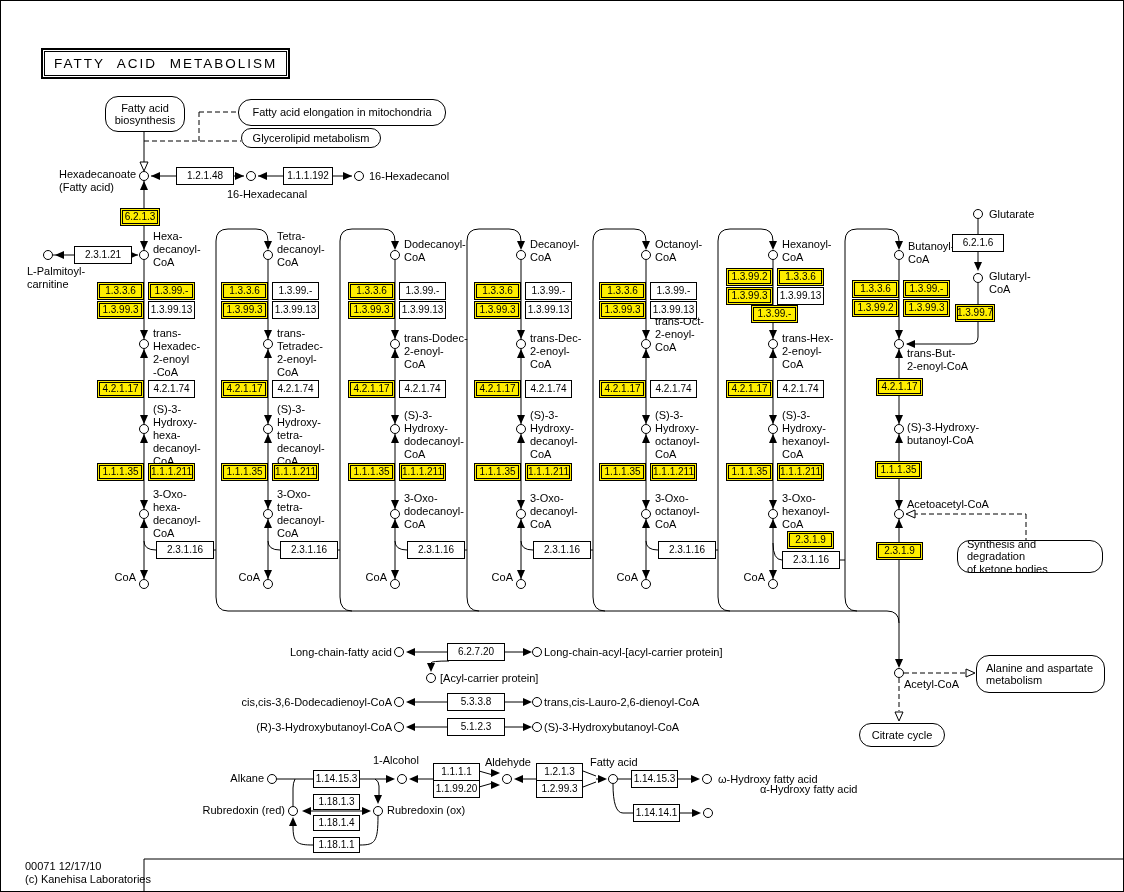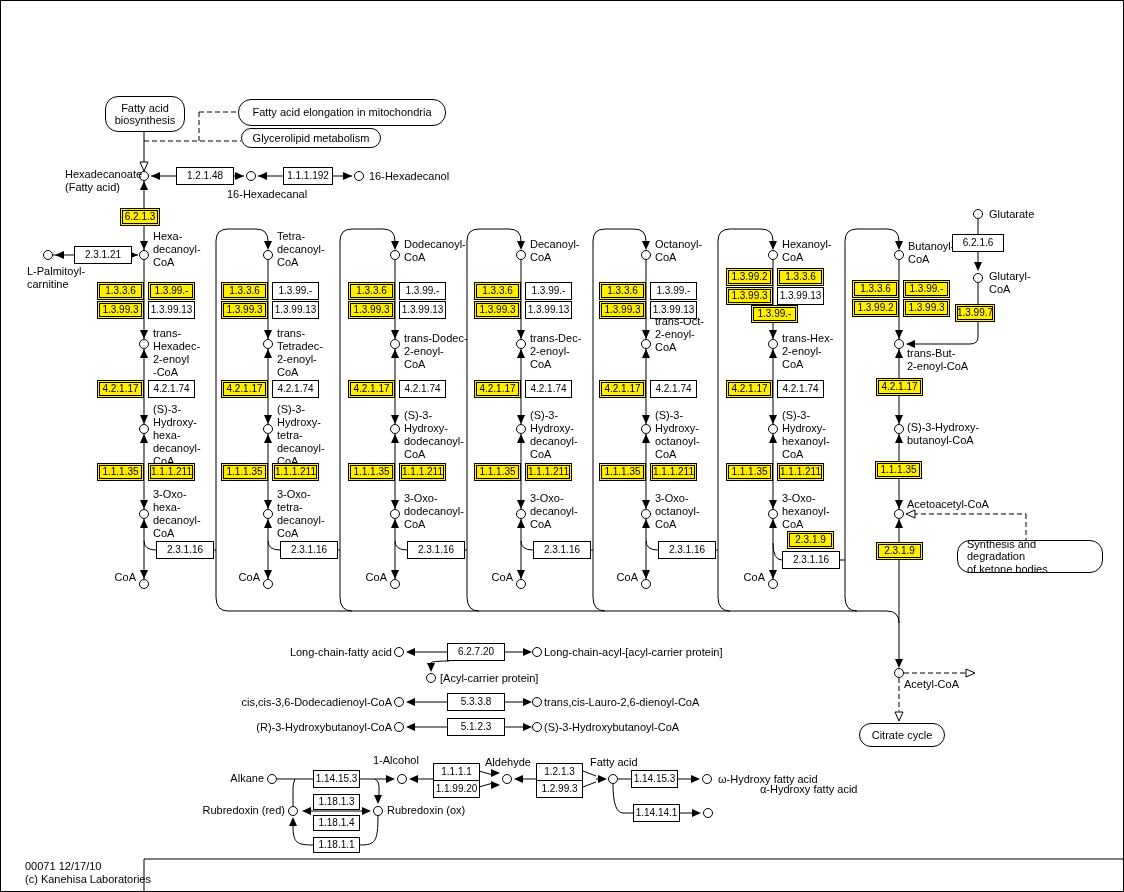--- a/index.html
+++ b/index.html
@@ -134,29 +134,32 @@
     <circle cx="401" cy="778" r="4.5"></circle>
     <circle cx="506" cy="778" r="4.5"></circle>
     <circle cx="612" cy="778" r="4.5"></circle>
     <circle cx="706" cy="778" r="4.5"></circle>
     <circle cx="707" cy="812" r="4.5"></circle>
     <circle cx="292" cy="810" r="4.5"></circle>
     <circle cx="377" cy="810" r="4.5"></circle>
   </g>
 </svg>
 
+<div id="title">FATTY ACID METABOLISM</div>
 <div id="footer">00071 12/17/10
 (c) Kanehisa Laboratories</div>
 
 <div class="pw" style="left:104px;top:95px;width:80px;height:36px;">Fatty acid
 biosynthesis</div>
 <div class="pw" style="left:237px;top:98px;width:208px;height:27px;">Fatty acid elongation in mitochondria</div>
 <div class="pw" style="left:240px;top:127px;width:140px;height:20px;">Glycerolipid metabolism</div>
 <div class="pw la" style="left:956px;top:539px;width:146px;height:33px;">Synthesis and degradation
 of ketone bodies</div>
+<div class="pw la" style="left:975px;top:654px;width:129px;height:38px;">Alanine and aspartate
+metabolism</div>
 <div class="pw" style="left:858px;top:722px;width:86px;height:24px;">Citrate cycle</div>
 
 <div class="ec y w48" style="left:119px;top:207px;">6.2.1.3</div>
 <div class="ec w58" style="left:73px;top:245px;">2.3.1.21</div>
 <div class="ec w58" style="left:175px;top:166px;">1.2.1.48</div>
 <div class="ec w50" style="left:282px;top:166px;">1.1.1.192</div>
 <div class="ec w52" style="left:951px;top:233px;">6.2.1.6</div>
 
 <div class="ec y" style="left:96px;top:281px;">1.3.3.6</div>
 <div class="ec y" style="left:147px;top:281px;">1.3.99.-</div>
@@ -236,21 +239,21 @@
 <div class="ec" style="left:432px;top:762px;">1.1.1.1</div>
 <div class="ec" style="left:432px;top:779px;">1.1.99.20</div>
 <div class="ec" style="left:535px;top:762px;">1.2.1.3</div>
 <div class="ec" style="left:535px;top:779px;">1.2.99.3</div>
 <div class="ec" style="left:630px;top:769px;">1.14.15.3</div>
 <div class="ec" style="left:632px;top:803px;">1.14.14.1</div>
 <div class="ec h16" style="left:312px;top:793px;">1.18.1.3</div>
 <div class="ec h16" style="left:312px;top:814px;">1.18.1.4</div>
 <div class="ec h16" style="left:312px;top:836px;">1.18.1.1</div>
 
-<div class="l" style="left:64px;top:167px;">Hexadecanoate
+<div class="l" style="left:58px;top:167px;">Hexadecanoate
 (Fatty acid)</div>
 <div class="l" style="left:226px;top:187px;">16-Hexadecanal</div>
 <div class="l" style="left:368px;top:169px;">16-Hexadecanol</div>
 <div class="l" style="left:26px;top:264px;">L-Palmitoyl-
 carnitine</div>
 <div class="l" style="left:988px;top:207px;">Glutarate</div>
 <div class="l" style="left:988px;top:269px;">Glutaryl-
 CoA</div>
 
 <div class="l" style="left:152px;top:229px;">Hexa-

